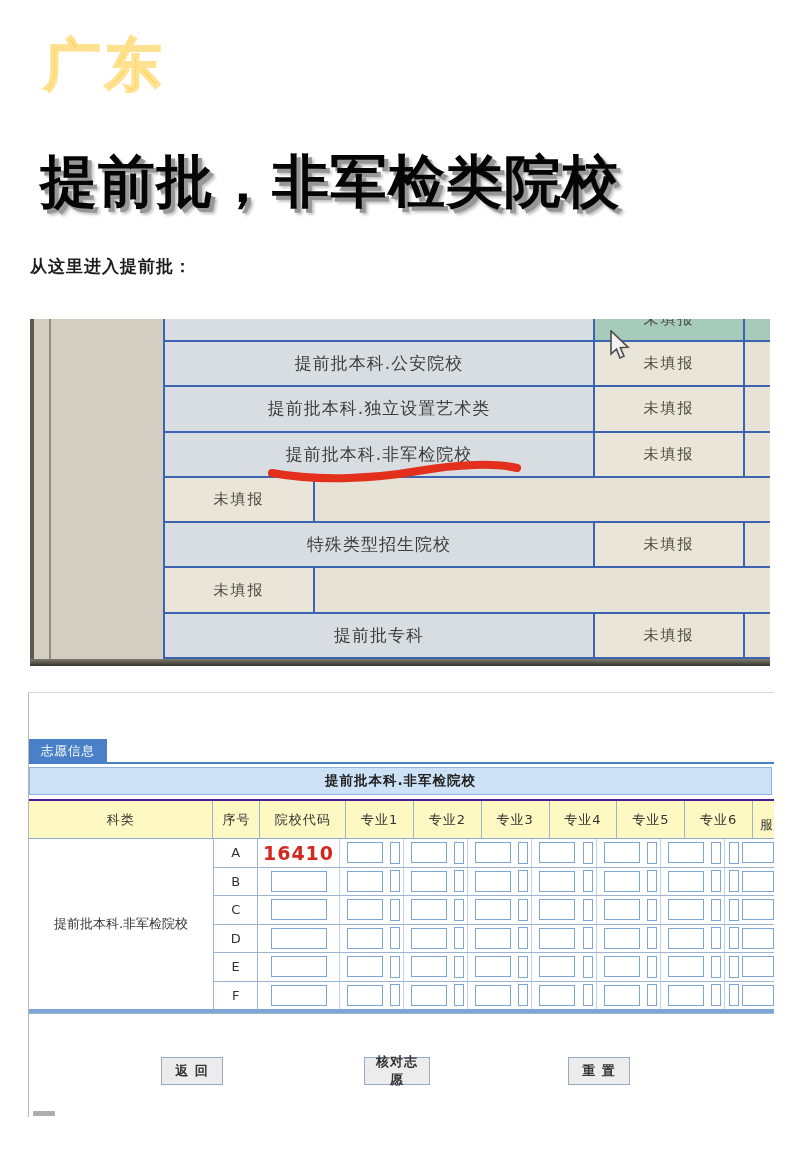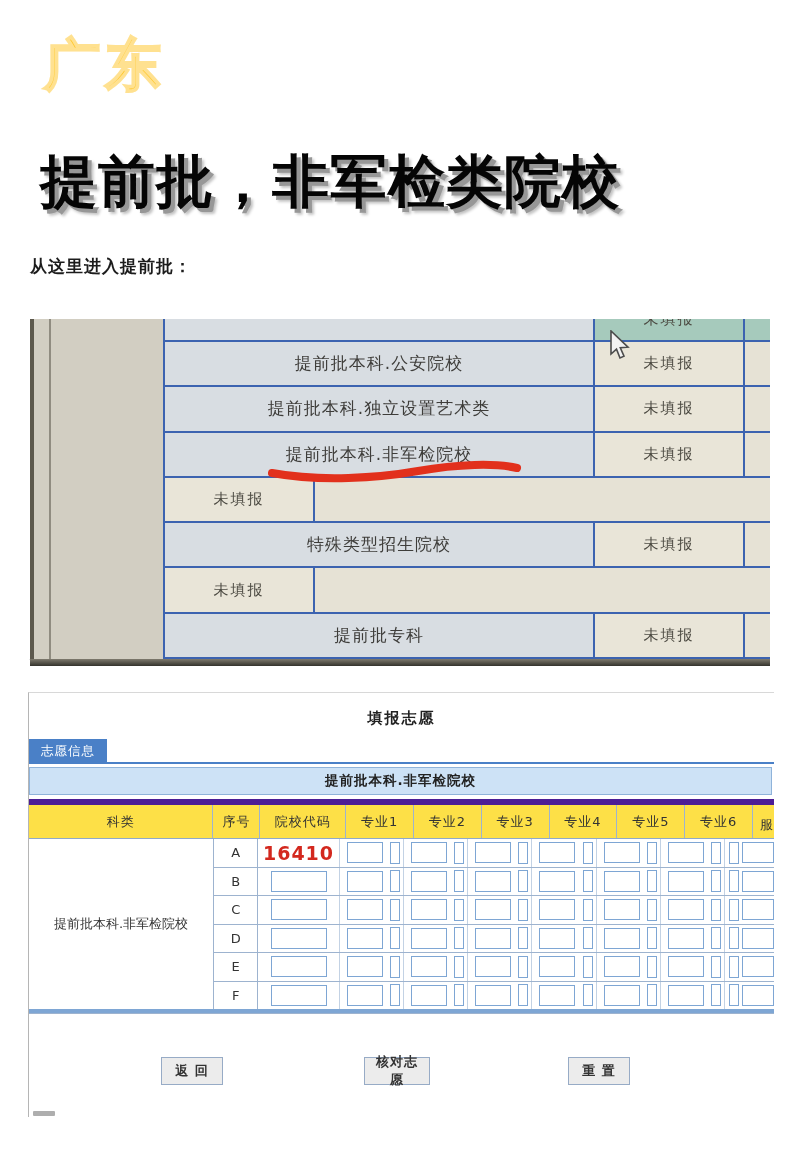--- a/index.html
+++ b/index.html
@@ -40,22 +40,22 @@
   .form{position:absolute;left:28px;top:692px;width:745px;height:424px;background:#fff;
     border-left:1px solid #b5b5b5;border-top:1px solid #d8d8d8;box-sizing:content-box;}
   .form-title{position:absolute;left:0;top:16px;width:745px;text-align:center;
     font-size:15px;font-weight:700;color:#222;letter-spacing:2px;}
   .tab{position:absolute;left:0;top:46px;width:78px;height:23px;background:#4a80c7;color:#fff;
     font-size:12.5px;line-height:23px;text-align:center;letter-spacing:1px;overflow:hidden;}
   .tab-underline{position:absolute;left:0;top:69px;width:745px;height:2px;background:#4a80c7;}
   .banner{position:absolute;left:0;top:74px;width:743px;height:28px;background:#cde2f6;
     border:1px solid #8fb3da;box-sizing:border-box;display:flex;align-items:center;justify-content:center;
     font-size:13.5px;font-weight:700;color:#222;letter-spacing:1px;}
-  .thead{position:absolute;left:0;top:106px;width:745px;height:40px;background:#fde047;
-    border-top:6px solid #4c1d95;border-bottom:1px solid #8fa9c9;box-sizing:border-box;display:flex;}
+  .thead{position:absolute;left:0;top:106px;width:745px;height:40px;background:#fef9c3;
+    border-top:2px solid #4c1d95;border-bottom:1px solid #8fa9c9;box-sizing:border-box;display:flex;}
   .th{display:flex;align-items:center;justify-content:center;font-size:13px;color:#333;
     border-right:1px solid #9db3cf;box-sizing:border-box;letter-spacing:1px;}
   .th-cat{width:185px;}.th-seq{width:47px;}.th-code{width:86px;}.th-major{width:68px;}
   .th-obey{flex:1;border-right:none;align-items:flex-end;justify-content:flex-start;padding:0 0 4px 7px;}
   .tbody{position:absolute;left:0;top:146px;width:745px;height:170px;}
   .cat-cell{position:absolute;left:0;top:0;width:185px;height:170px;border-right:1px solid #9db3cf;
     box-sizing:border-box;display:flex;align-items:center;justify-content:center;font-size:13px;color:#333;}
   .frows{position:absolute;left:185px;top:0;width:560px;height:170px;display:flex;flex-direction:column;}
   .frow{flex:1;display:flex;border-bottom:1px solid #9db3cf;box-sizing:border-box;overflow:hidden;}
   .frow:last-child{border-bottom:none;}
@@ -145,21 +145,20 @@
   </div>
   <div class="cursor">
     <svg width="22" height="30" viewBox="0 0 22 30">
       <path d="M3 1 L3 24 L8.5 19.2 L12 28 L16 26.2 L12.3 17.8 L20 17.2 Z" fill="#f2f2f2" stroke="#4c4c4c" stroke-width="1.6"></path>
     </svg>
   </div>
   <div class="photo-edge-bottom"></div>
 </div>
 
 <div class="form">
-  <div class="form-title">填报志愿</div>
   <div class="tab">志愿信息</div>
   <div class="tab-underline"></div>
   <div class="banner">提前批本科.非军检院校</div>
 
   <div class="thead">
     <div class="th th-cat">科类</div>
     <div class="th th-seq">序号</div>
     <div class="th th-code">院校代码</div>
     <div class="th th-major">专业1</div>
     <div class="th th-major">专业2</div>

